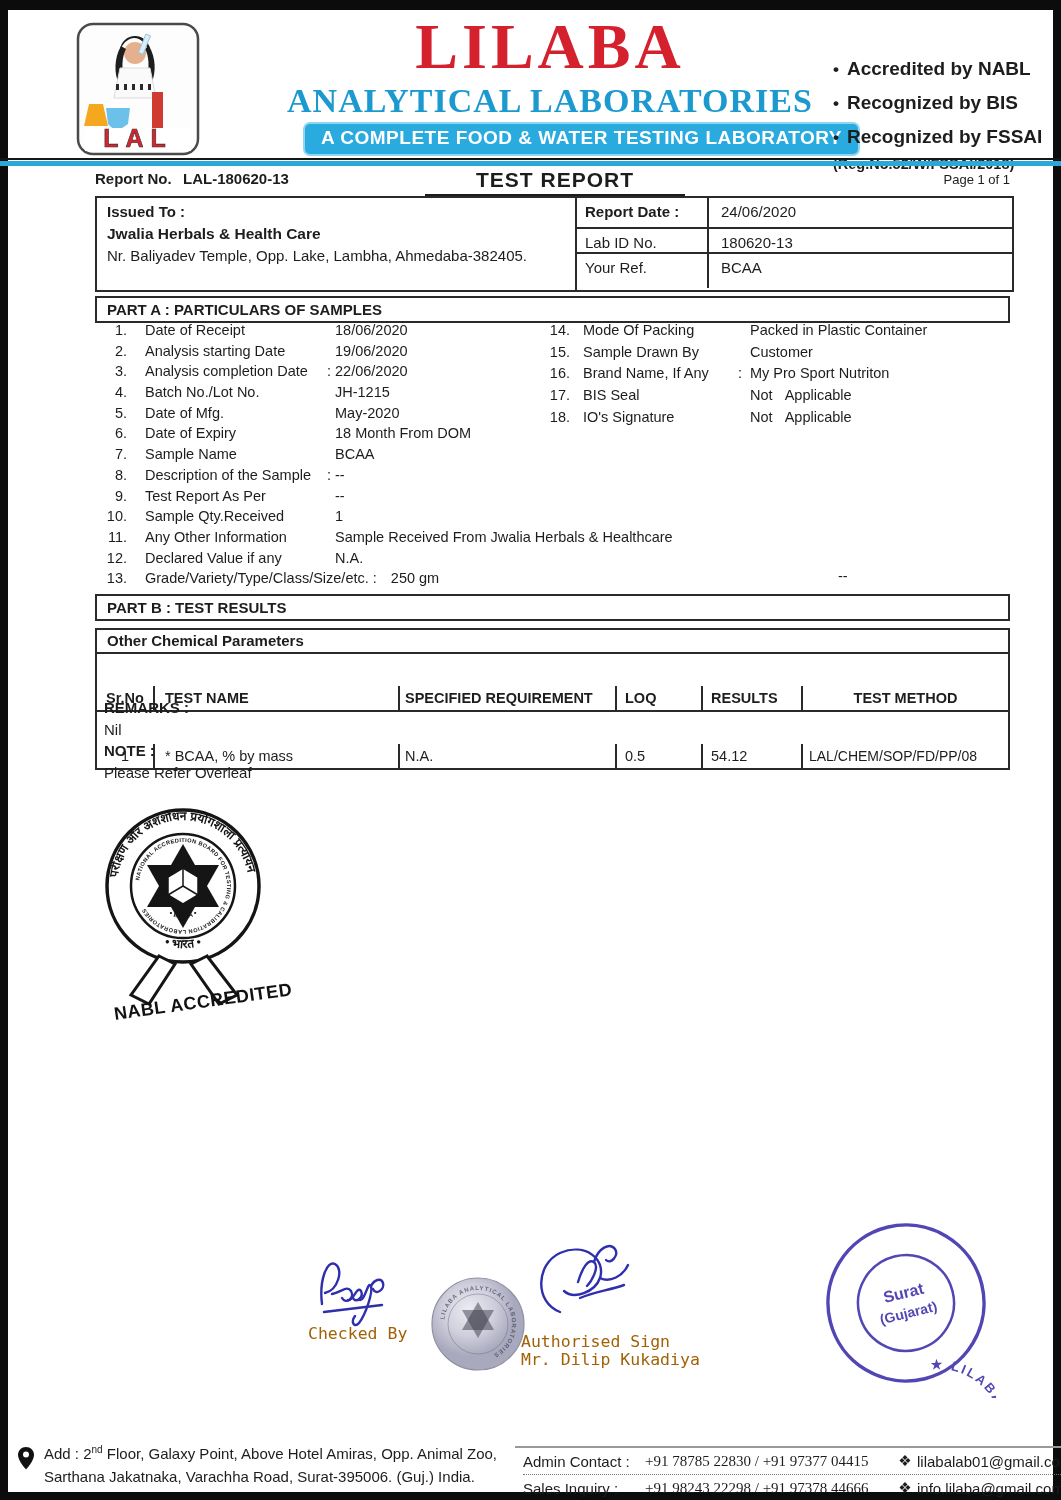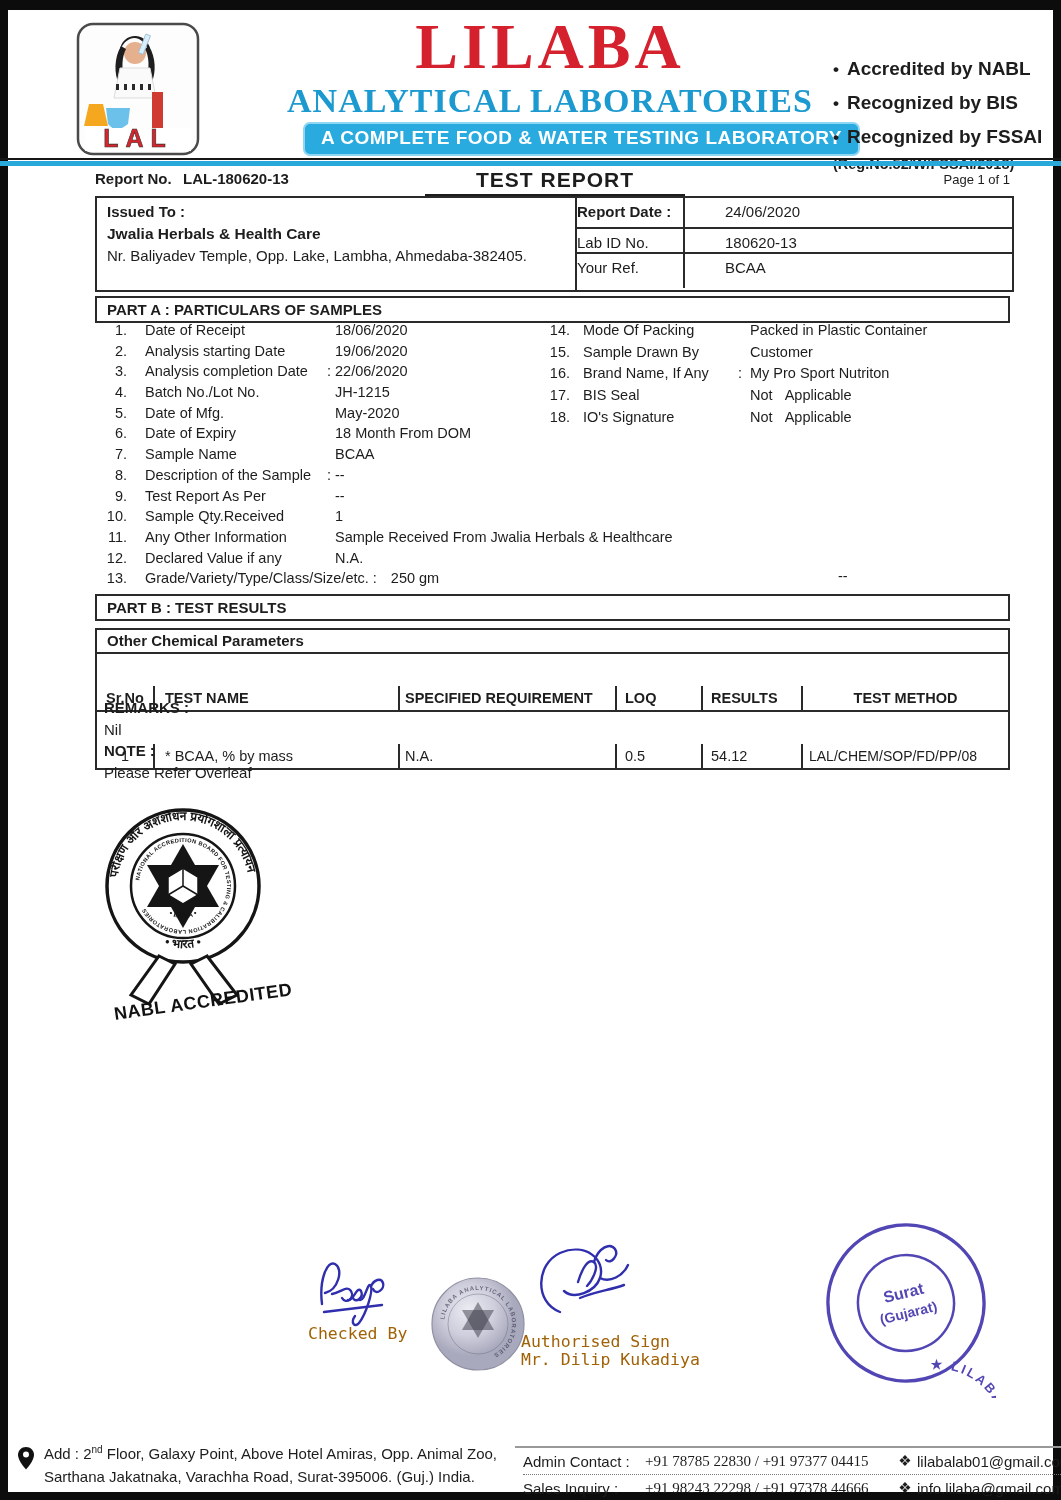--- a/index.html
+++ b/index.html
@@ -36,23 +36,23 @@
   .issued-box{position:absolute;left:95px;top:196px;width:915px;height:92px;border:2px solid #2a2a2a;}
   .issued{position:absolute;left:10px;top:5px;font-size:15px;}
   .issued .l1{font-weight:bold;}
   .issued .l2{font-weight:bold;margin-top:5px;font-size:15.5px;}
   .issued .l3{margin-top:4px;}
   .meta{position:absolute;left:478px;top:0;width:437px;height:92px;border-left:2px solid #2a2a2a;}
   .meta-row{display:flex;box-sizing:border-box;font-size:15px;}
   .meta-row.r1{height:31px;border-bottom:2px solid #2a2a2a;}
   .meta-row.r2{height:25px;border-bottom:2px solid #2a2a2a;}
   .meta-row.r3{height:34px;}
-  .meta-label{width:108px;padding:5px 0 0 0;box-sizing:border-box;border-right:2px solid #2a2a2a;}
+  .meta-label{width:132px;padding:5px 0 0 8px;box-sizing:border-box;border-right:2px solid #2a2a2a;}
   .meta-row.r1 .meta-label{font-weight:bold;}
-  .meta-val{padding:5px 0 0 12px;margin-left:28px;}
+  .meta-val{padding:5px 0 0 12px;}
   
   .part-bar{position:absolute;left:95px;width:915px;border:2px solid #2a2a2a;font-weight:bold;
             font-size:15px;padding:3px 0 3px 10px;box-sizing:border-box;}
   .part-a{top:296px;}
   .part-b{top:594px;}
   
   .pa-left{position:absolute;left:95px;top:322px;width:760px;}
   .pa-right{position:absolute;left:540px;top:322px;width:470px;}
   .pa-row{display:flex;height:20.7px;font-size:14.5px;align-items:flex-start;}
   .pa-right .pa-row{height:21.7px;}

